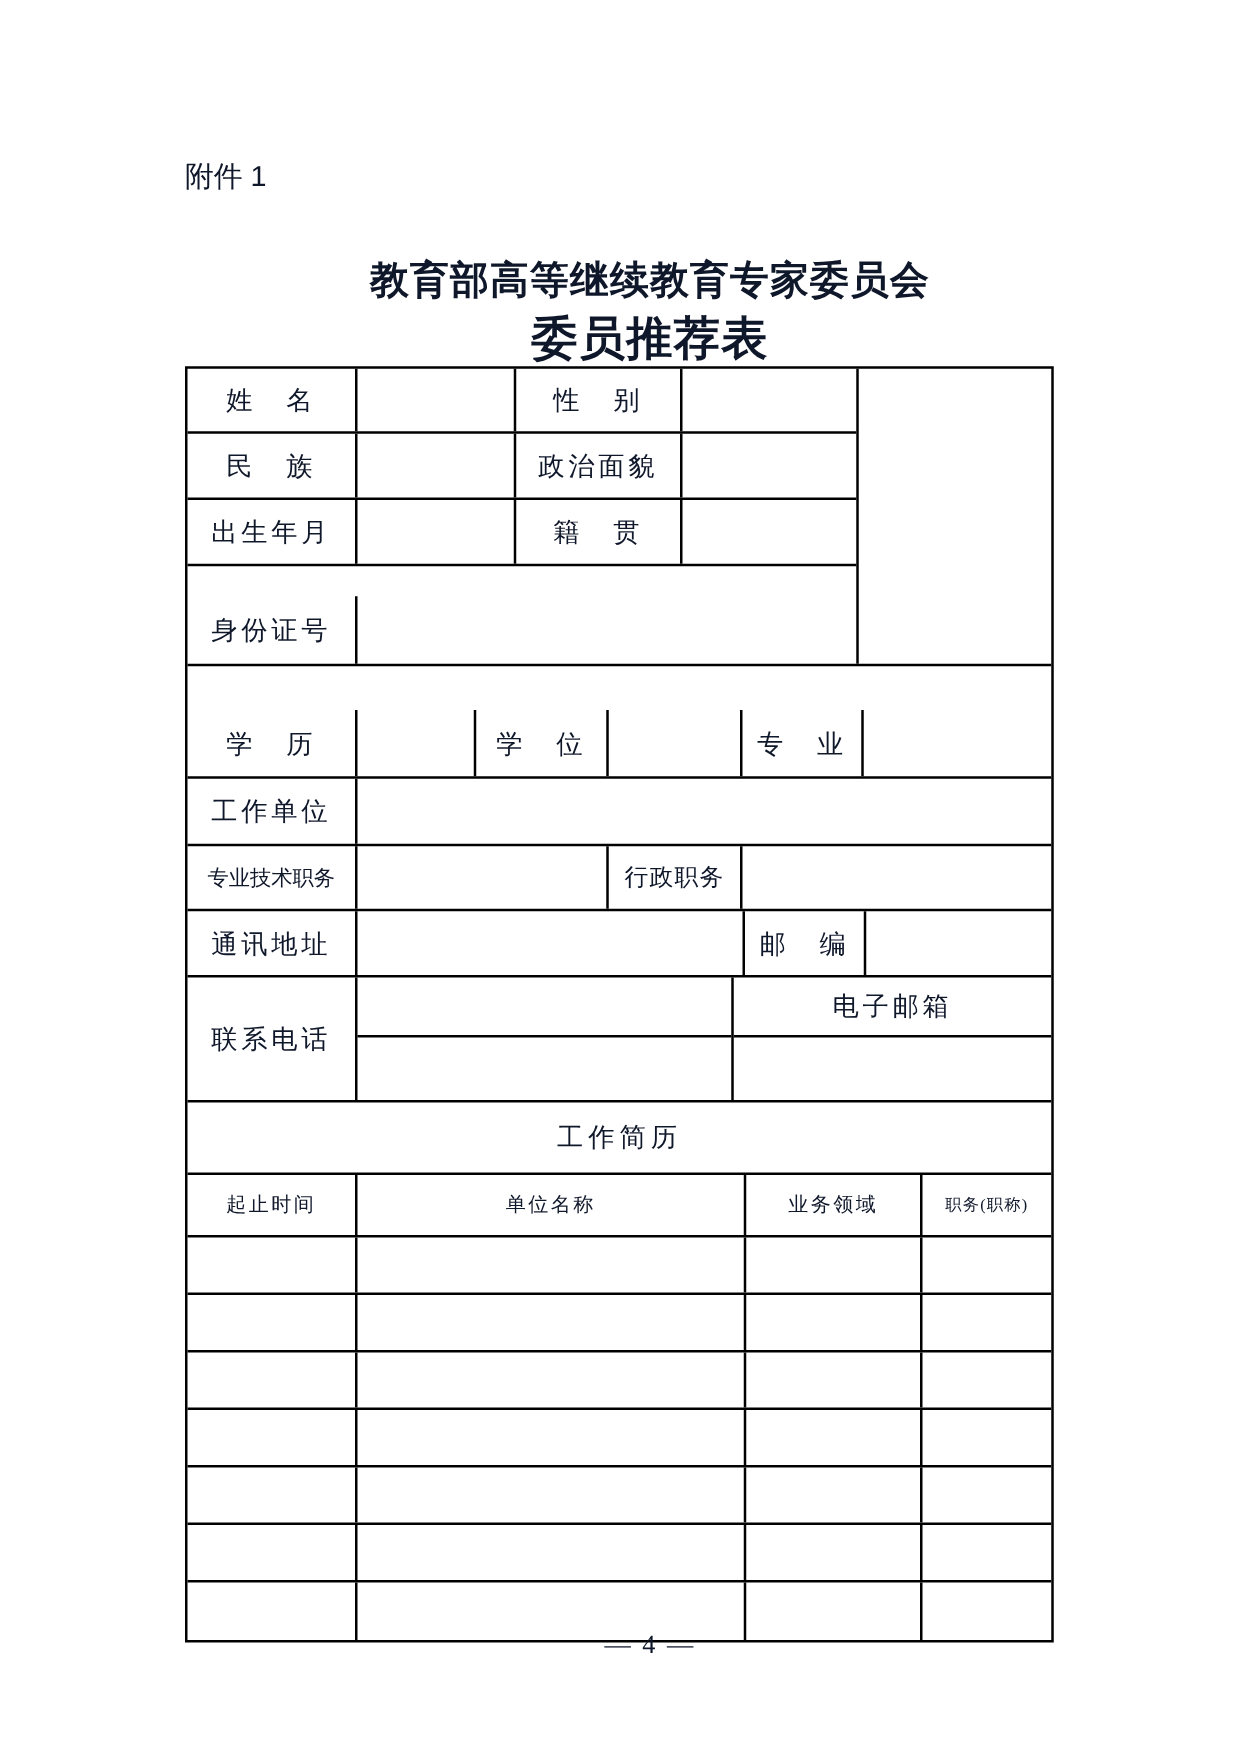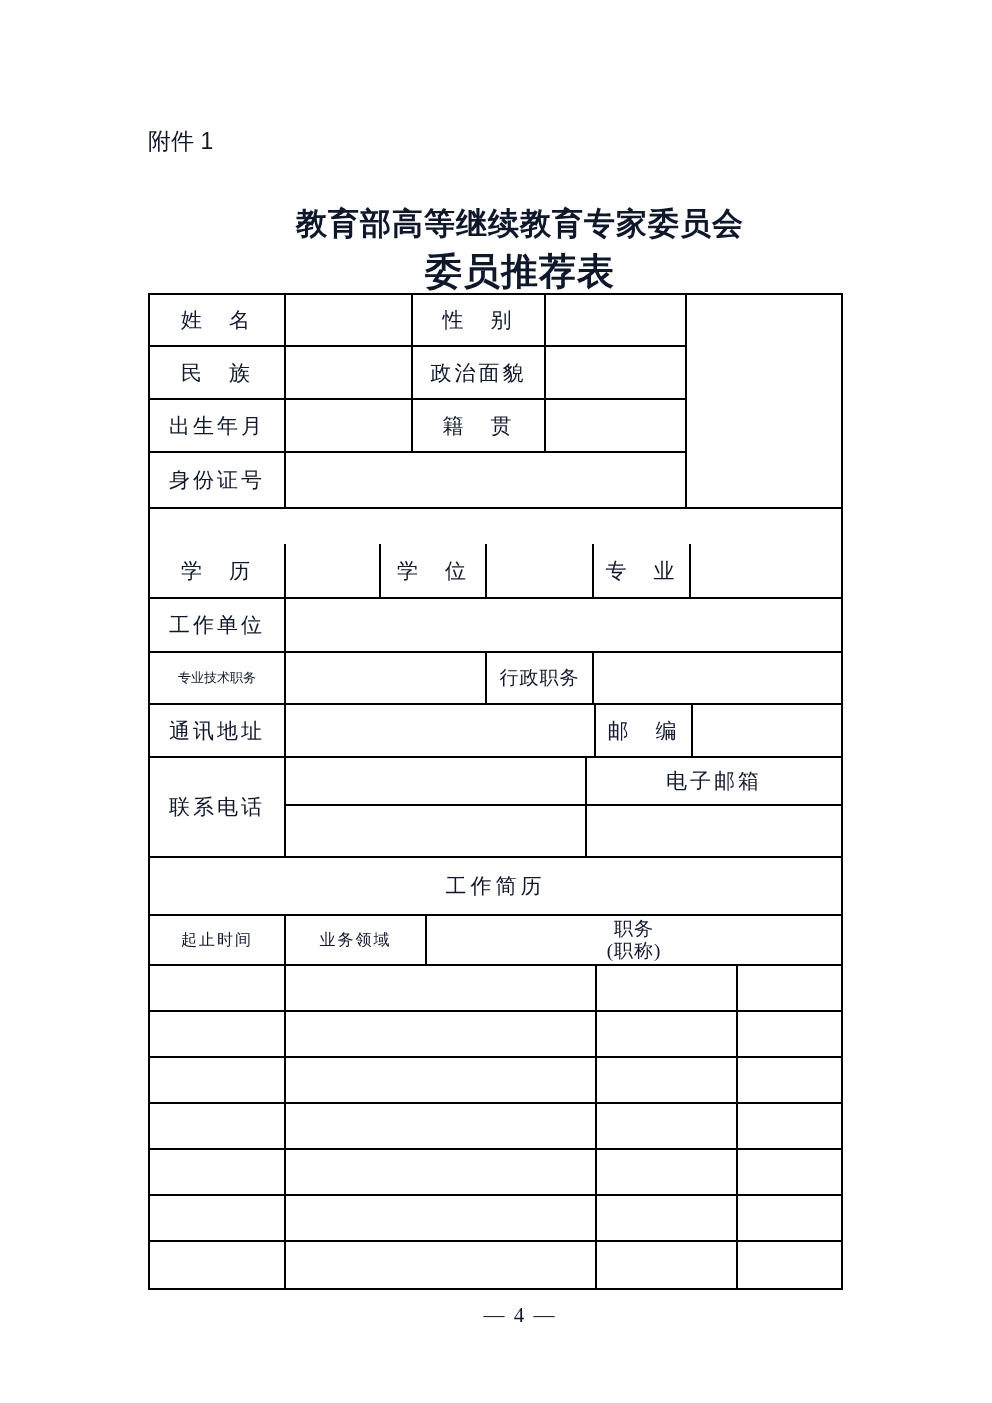--- a/index.html
+++ b/index.html
@@ -31,40 +31,40 @@
   .form-table *{box-sizing:border-box;}
   .row{display:flex;border-bottom:2px solid #000;}
   .row.last{border-bottom:none;}
   .cell{
     display:flex;align-items:center;justify-content:center;
     border-right:2px solid #000;
     overflow:hidden;white-space:nowrap;
   }
   .cell:last-child{border-right:none;}
   .label{letter-spacing:3px;}
-  .label.tight{font-size:13px;letter-spacing:0;}
+  .label.tight{font-size:17px;letter-spacing:0;}
   .label.admin{font-size:19px;letter-spacing:1px;}
   .label.resume-h{font-size:16px;letter-spacing:2px;}
   .flex1{flex:1;}
   .w136{width:136px;}
   .w127{width:127px;}
   .w133{width:133px;}
   .w95{width:95px;}
   .w106{width:106px;}
   .w107{width:107px;}
   .w97{width:97px;}
   .w201{width:201px;}
   .w310{width:310px;}
   .w311{width:311px;}
   .w141{width:141px;text-align:center;}
 
   
   .sec-a{display:flex;border-bottom:2px solid #000;}
   .sec-a-left{flex:1;display:flex;flex-direction:column;}
-  .sec-a-left .row:last-child{border-bottom:none;}
+  .sec-a-left .row:last-child{border-bottom:none;margin-top:24px;}
   .photo-cell{width:156px;border-left:2px solid #000;}
   .h52{height:52px;}
   .h53{height:53px;}
   .h54{height:54px;}
   .h55{height:55px;margin-top:35px;}
   .h50{height:50px;}
   .h58{height:58px;}
   .h46{height:46px;}
 
   
@@ -74,21 +74,21 @@
     display:flex;align-items:center;justify-content:center;letter-spacing:3px;
   }
   .stack{display:flex;flex-direction:column;}
   .stack .top{height:48px;border-bottom:2px solid #000;
     display:flex;align-items:center;justify-content:center;letter-spacing:3px;}
   .stack .bottom{flex:1;}
   .sec-f .mid{width:301px;border-right:2px solid #000;}
   .sec-f .right{flex:1;}
 
   .resume-title{justify-content:center;letter-spacing:4px;}
-  .two-line{flex-direction:column;font-size:19px;line-height:22px;letter-spacing:1px;}
+  .two-line{flex-direction:row;font-size:13px;line-height:22px;letter-spacing:1px;}
 
   .page-number{
     position:absolute;left:0;top:1303px;width:100%;
     text-align:center;font-size:21px;letter-spacing:2px;
   }
 </style>
 </head>
 <body>
 
 <div class="page">
@@ -169,20 +169,21 @@
         <div class="bottom"></div>
       </div>
     </div>
 
     <div class="row h58">
       <div class="cell resume-title flex1">工作简历</div>
     </div>
 
     <div class="row h50">
       <div class="cell label resume-h w136">起止时间</div>
+      <div class="cell label resume-h w311">单位名称</div>
       <div class="cell label resume-h w141">业务领域</div>
       <div class="cell two-line flex1">
         <span>职务</span>
         <span>(职称)</span>
       </div>
     </div>
 
     <div class="row h46">
       <div class="cell w136"></div>
       <div class="cell w311"></div>

